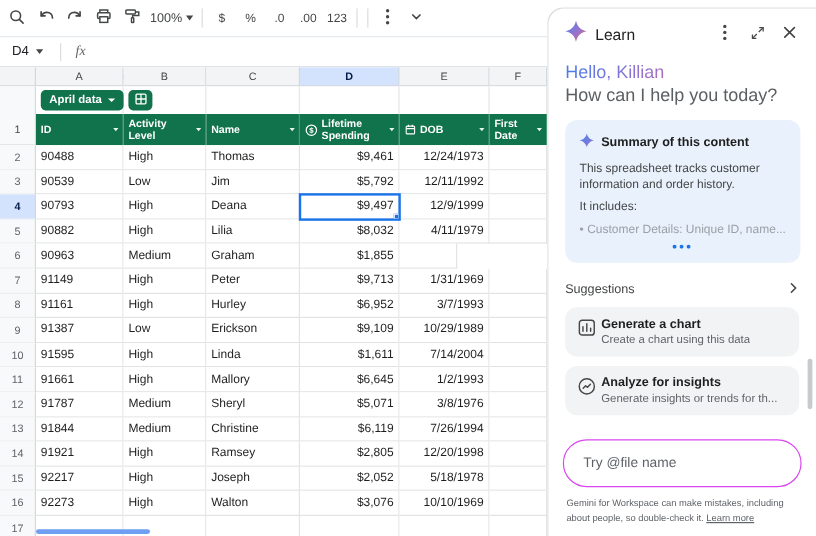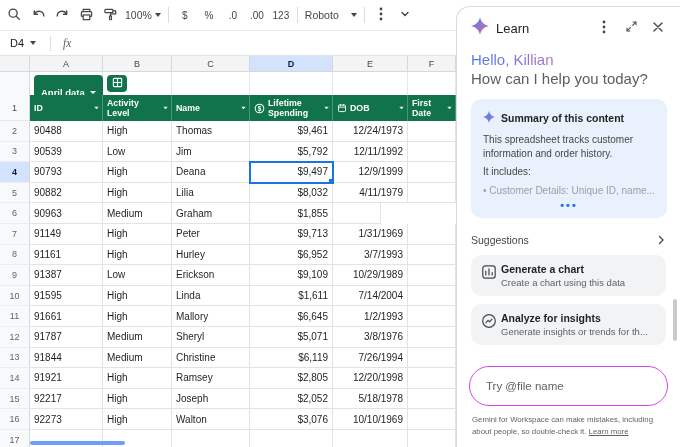--- a/index.html
+++ b/index.html
@@ -27,21 +27,21 @@
   .letters-row { display: flex; height: 16px; }
   .corner { width: 30px; flex: none; background: #f2f4f5; border-right: 1px solid #d5d8db; border-bottom: 1px solid #d5d8db; }
   .letter-cell { flex: none; background: #f2f4f5; border-right: 1px solid #d5d8db; border-bottom: 1px solid #d5d8db;
                  font-size: 9px; color: #444746; display: flex; align-items: center; justify-content: center; cursor: pointer; }
   .letter-cell.sel { background: #d3e3fd; color: #041e49; font-weight: 700; }
 
   .chip-row { height: 23px; flex: none; display: flex; position: relative; background: #fff; }
   .chip-gutter { width: 30px; flex: none; background: #f8f9fa; border-right: 1px solid #d5d8db; }
   .chip-cell { flex: none; height: 100%; border-right: 1px solid #e4e6e8; }
   .table-chip { position: absolute; left: 34px; top: 3px; height: 17px; background: #11734b; color: #fff; border-radius: 4px;
-                display: flex; align-items: center; gap: 5px; padding: 17px 7px; font-size: 9.5px; font-weight: 700; cursor: pointer; }
+                display: flex; align-items: center; gap: 5px; padding: 0 7px; font-size: 9.5px; font-weight: 700; cursor: pointer; }
   .chip-tri { width: 0; height: 0; border-left: 3px solid transparent; border-right: 3px solid transparent; border-top: 3.5px solid #fff; }
   .chip-menu { position: absolute; left: 107px; top: 3px; width: 20px; height: 17px; background: #11734b; border: none; border-radius: 4px;
                display: flex; align-items: center; justify-content: center; cursor: pointer; }
 
   .header-row { display: flex; height: 26px; flex: none; }
   .header-gutter { width: 30px; flex: none; background: #f8f9fa; border-right: 1px solid #d5d8db; border-bottom: 1px solid #e4e6e8;
                    font-size: 9px; color: #444746; display: flex; align-items: center; justify-content: center; }
   .hcell { flex: none; background: #11734b; border-right: 1px solid rgba(255,255,255,.25); color: #fff;
            font-size: 8.8px; font-weight: 700; line-height: 1.15; display: flex; align-items: center; gap: 3px;
            padding: 2px 11px 2px 4px; position: relative; cursor: pointer; }
@@ -144,24 +144,20 @@
         <span>100%</span>
         <span class="tri"></span>
       </button>
     <div class="sep"></div>
     <button class="tbtn txt">$</button>
     <button class="tbtn txt">%</button>
     <button class="tbtn txt">.0</button>
     <button class="tbtn txt">.00</button>
     <button class="tbtn txt">123</button>
     <div class="sep"></div>
-    <button class="tbtn" style="min-width:58px; justify-content:space-between;">
-        <span>Roboto</span>
-        <span class="tri"></span>
-      </button>
     <div class="sep"></div>
     <button class="tbtn">
         <span><svg width="4" height="14" viewBox="0 0 4 14" fill="#444746">
             <circle cx="2" cy="2" r="1.4"></circle>
             <circle cx="2" cy="7" r="1.4"></circle>
             <circle cx="2" cy="12" r="1.4"></circle>
           </svg></span>
       </button>
     <button class="tbtn">
         <span><svg width="12" height="12" viewBox="0 0 12 12">

